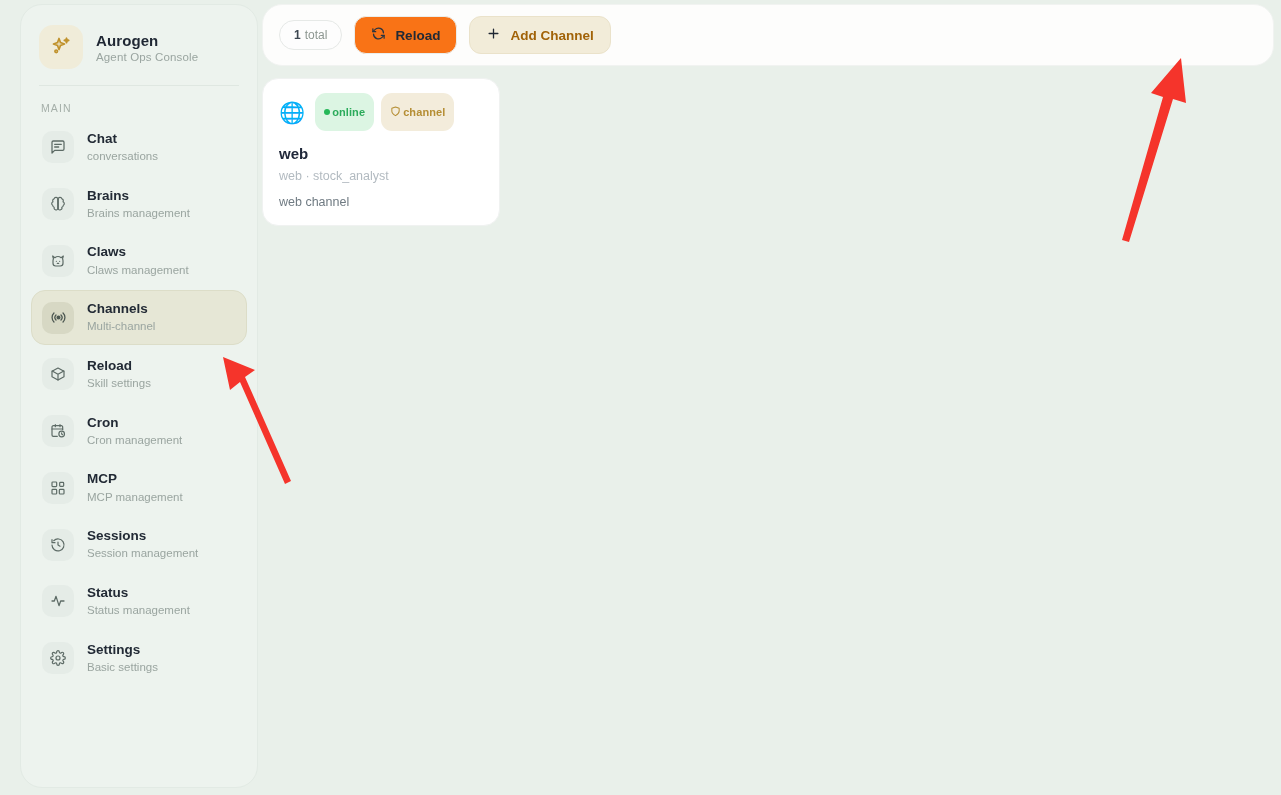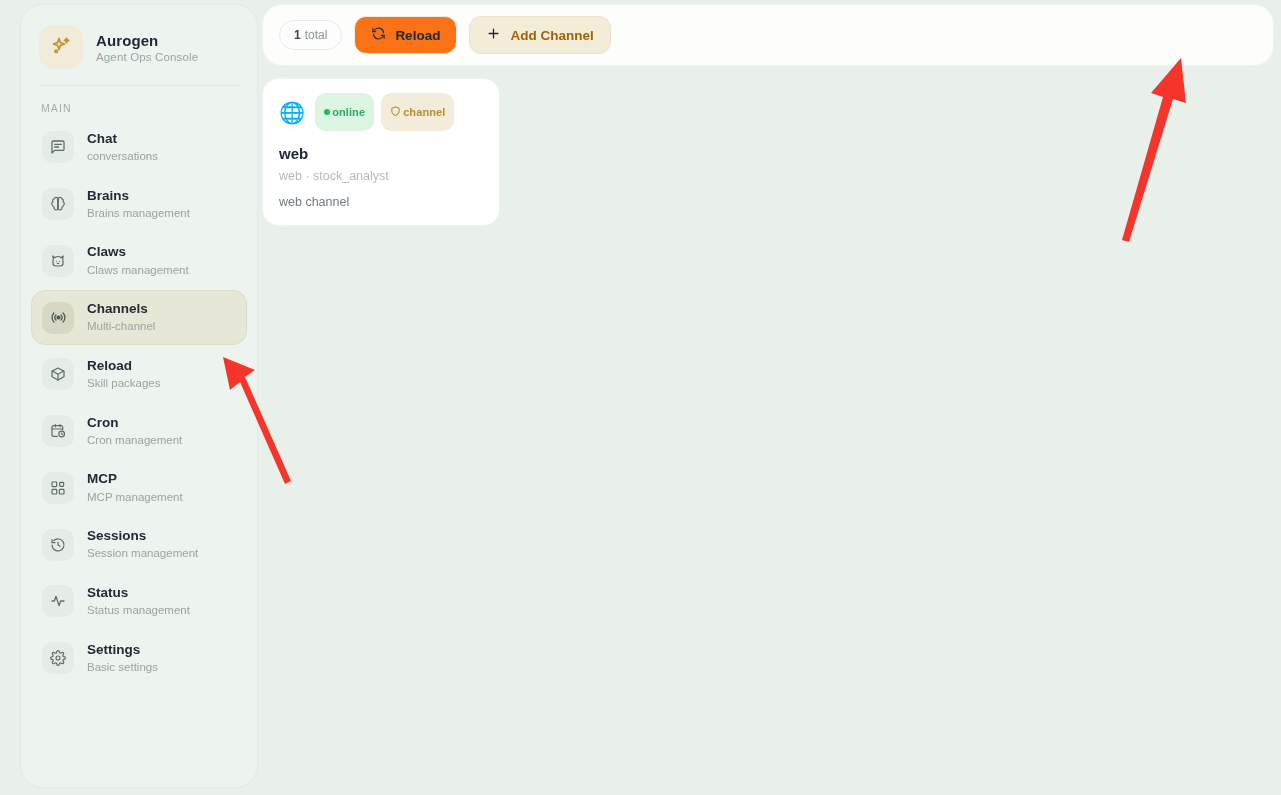--- a/index.html
+++ b/index.html
@@ -368,21 +368,21 @@
 
     <div class="nav-item">
       <div class="nav-icon">
         <svg width="16" height="16" viewBox="0 0 24 24" fill="none" stroke="currentColor" stroke-width="1.8" stroke-linecap="round" stroke-linejoin="round">
           <path d="M21 16V8l-9-5-9 5v8l9 5z"></path>
           <path d="M3.3 7.5 12 12.5l8.7-5M12 12.5V21"></path>
         </svg>
       </div>
       <div class="nav-text">
         <div class="nav-title">Reload</div>
-        <div class="nav-sub">Skill packages</div>
+        <div class="nav-sub">Skill settings</div>
       </div>
     </div>
 
     <div class="nav-item">
       <div class="nav-icon">
         <svg width="16" height="16" viewBox="0 0 24 24" fill="none" stroke="currentColor" stroke-width="1.8" stroke-linecap="round" stroke-linejoin="round">
           <path d="M19 10V6a2 2 0 0 0-2-2H5a2 2 0 0 0-2 2v12a2 2 0 0 0 2 2h6"></path>
           <path d="M3 9h16M8 2.5v3M15 2.5v3"></path>
           <circle cx="17.5" cy="16.5" r="4.2"></circle>
           <path d="M17.5 14.7v1.9l1.3.9"></path>

